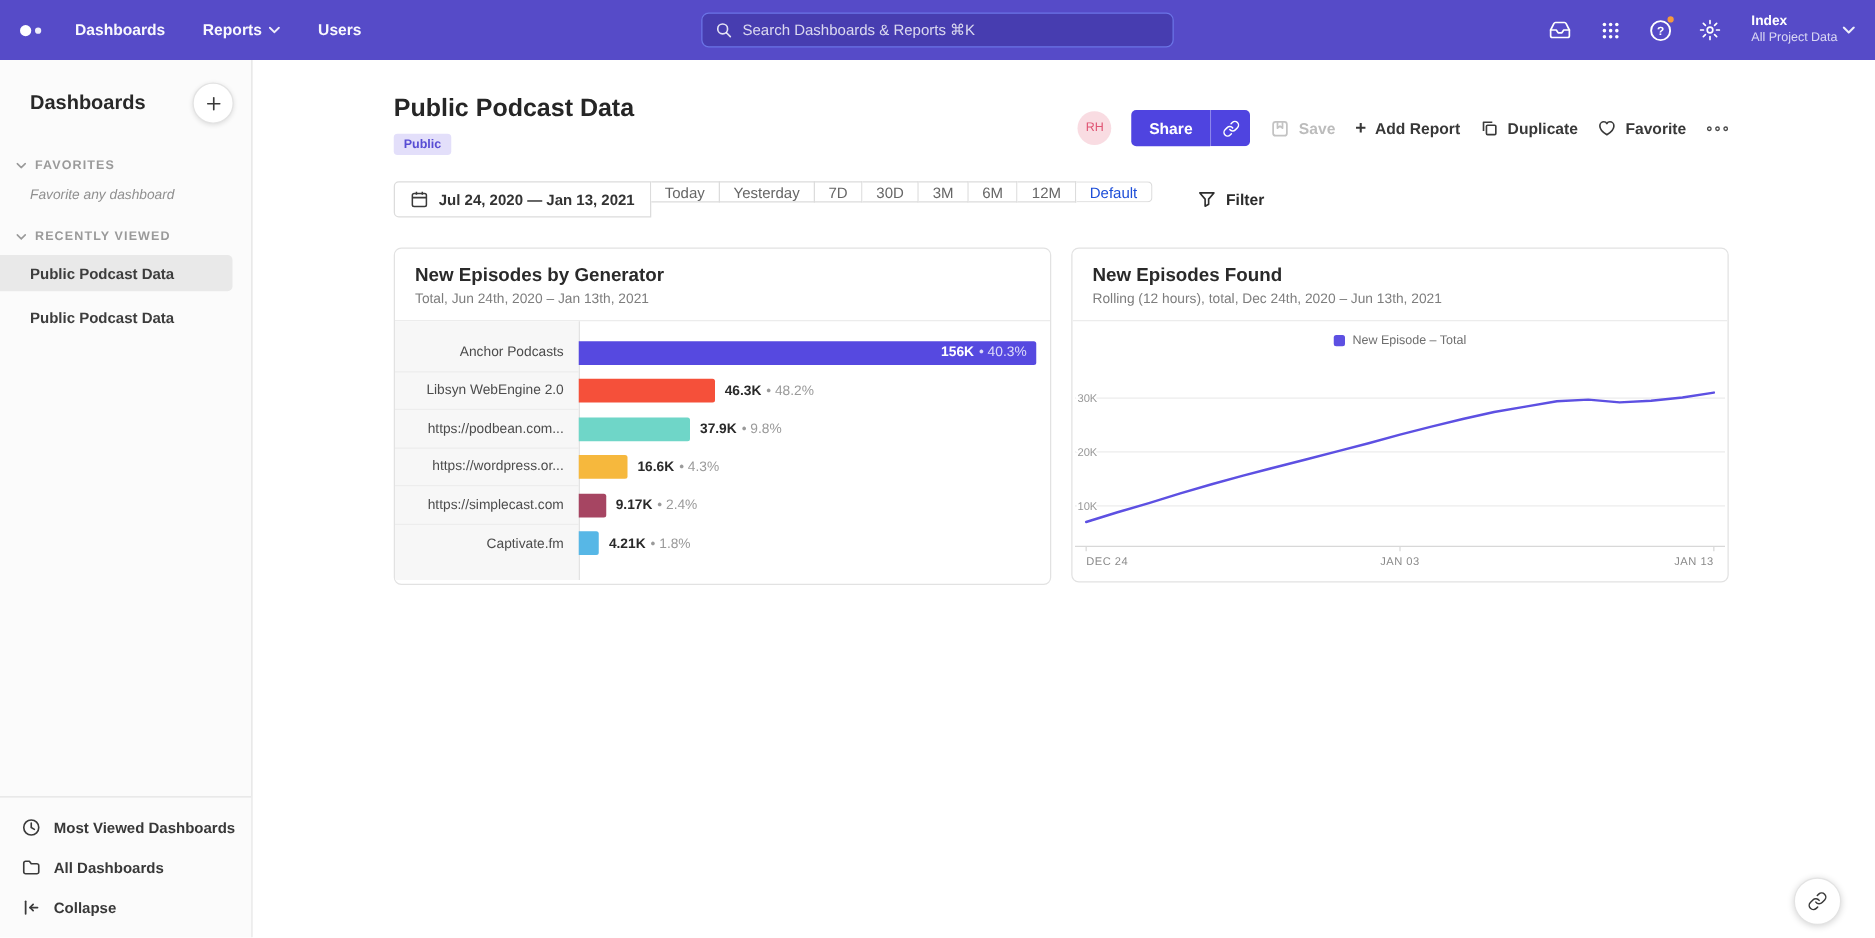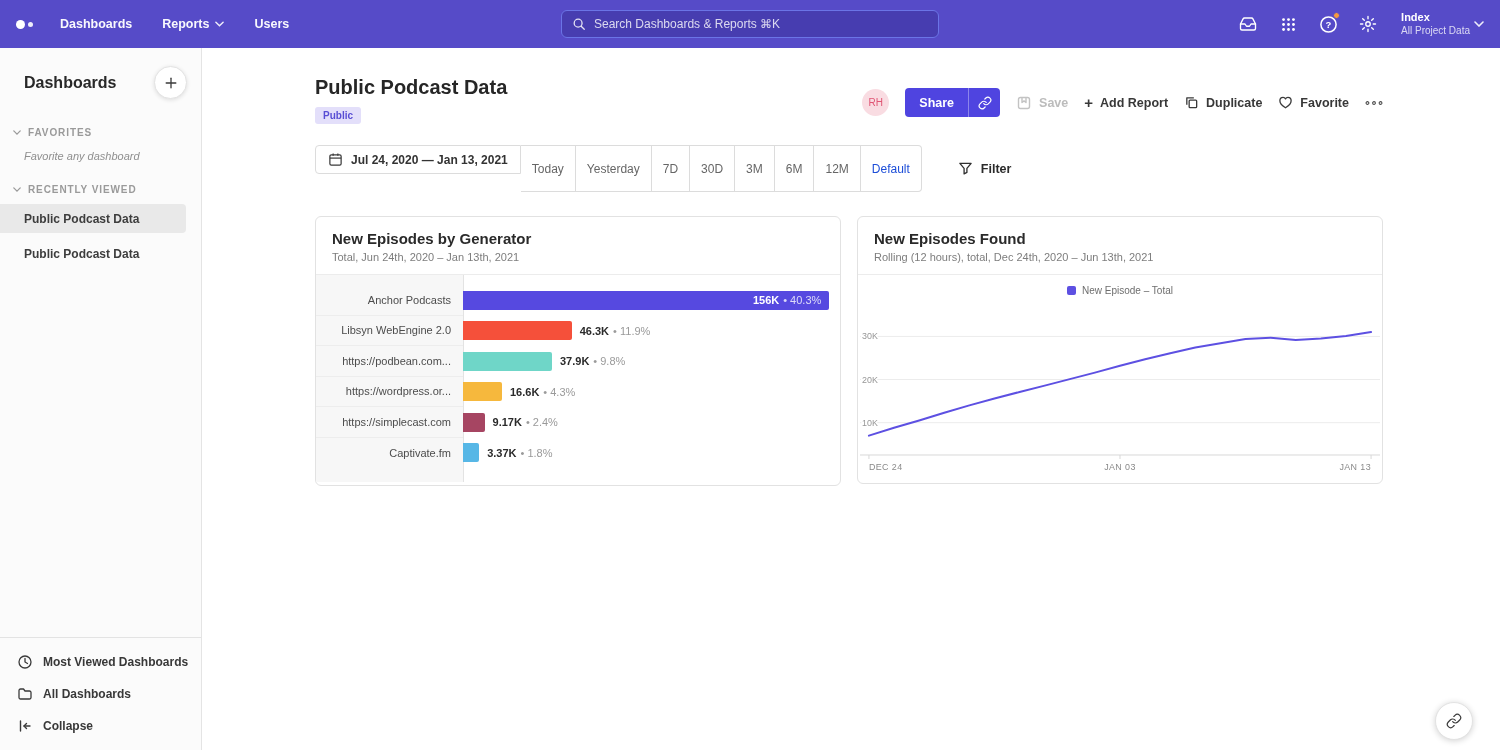--- a/index.html
+++ b/index.html
@@ -53,21 +53,21 @@
   .share-group { display:flex; }
   .share-btn { background:#4f44e0; color:#fff; font-size:12.5px; font-weight:700; height:29px; padding:0 14px; border-radius:4px 0 0 4px; }
   .share-link-btn { width:32px; height:29px; background:#4f44e0; border-left:1px solid rgba(255,255,255,.35); border-radius:0 4px 4px 0; display:flex; align-items:center; justify-content:center; }
   .action-btn { display:flex; align-items:center; gap:7px; font-size:12.5px; font-weight:700; color:#383838; }
   .action-btn.disabled { color:#bcbcbc; }
   .plus-glyph { font-size:15px; font-weight:700; line-height:1; }
 
   .date-row { margin-top:21px; display:flex; align-items:center; }
   .range-group { display:flex; }
   .range-btn { display:flex; align-items:center; gap:8px; height:29px; padding:0 12px; border:1px solid #dcdcdc; background:#fff; font-size:12px; font-weight:700; color:#333; border-radius:4px 0 0 4px; }
-  .preset { height:47px; padding:0 11px; border:1px solid #dcdcdc; border-left:none; background:#fff; font-size:12px; color:#666; }
+  .preset { height:17px; padding:0 11px; border:1px solid #dcdcdc; border-left:none; background:#fff; font-size:12px; color:#666; }
   .preset.muted { color:#1d4ed8; }
   .preset:last-child { border-radius:0 4px 4px 0; }
   .filter-btn { margin-left:36px; display:flex; align-items:center; gap:8px; font-size:12.5px; font-weight:700; color:#2b2b2b; }
 
   .cards { margin-top:24px; display:flex; gap:16px; align-items:flex-start; }
   .card { width:526px; background:#fff; border:1px solid #e2e2e2; border-radius:6px; overflow:hidden; }
   .card-header { padding:13px 16px 11px; border-bottom:1px solid #ececec; }
   .card-title { font-size:15px; font-weight:700; color:#2a2a2a; }
   .card-sub { margin-top:4px; font-size:11px; color:#7d7d7d; }
 
@@ -338,21 +338,21 @@
                 <div class="bar-area">
                   <div class="bar" style="width: 98.7342%; background: rgb(86, 73, 224);">
                     <div class="bar-value inside"><span class="v">156K</span><span class="p">• 40.3%</span></div>
                   </div>
                 </div>
               </div>
               <div class="bar-row">
                 <div class="bar-label">Libsyn WebEngine 2.0</div>
                 <div class="bar-area">
                   <div class="bar" style="width: 29.3038%; background: rgb(245, 80, 58);"></div>
-                  <div class="bar-value"><span class="v">46.3K</span><span class="p">• 11.9%</span></div>
+                  <div class="bar-value"><span class="v">46.3K</span><span class="p">• 48.2%</span></div>
                 </div>
               </div>
               <div class="bar-row">
                 <div class="bar-label">https://podbean.com...</div>
                 <div class="bar-area">
                   <div class="bar" style="width: 23.9873%; background: rgb(111, 214, 200);"></div>
                   <div class="bar-value"><span class="v">37.9K</span><span class="p">• 9.8%</span></div>
                 </div>
               </div>
               <div class="bar-row">
@@ -366,21 +366,21 @@
                 <div class="bar-label">https://simplecast.com</div>
                 <div class="bar-area">
                   <div class="bar" style="width: 5.8038%; background: rgb(166, 69, 98);"></div>
                   <div class="bar-value"><span class="v">9.17K</span><span class="p">• 2.4%</span></div>
                 </div>
               </div>
               <div class="bar-row">
                 <div class="bar-label">Captivate.fm</div>
                 <div class="bar-area">
                   <div class="bar" style="width: 4.3481%; background: rgb(87, 183, 230);"></div>
-                  <div class="bar-value"><span class="v">3.37K</span><span class="p">• 1.8%</span></div>
+                  <div class="bar-value"><span class="v">4.21K</span><span class="p">• 1.8%</span></div>
                 </div>
               </div>
             </div>
         </section>
 
         <section class="card" style="height:268px;">
           <div class="card-header">
             <div class="card-title">New Episodes Found</div>
             <div class="card-sub">Rolling (12 hours), total, Dec 24th, 2020 – Jun 13th, 2021</div>
           </div>

